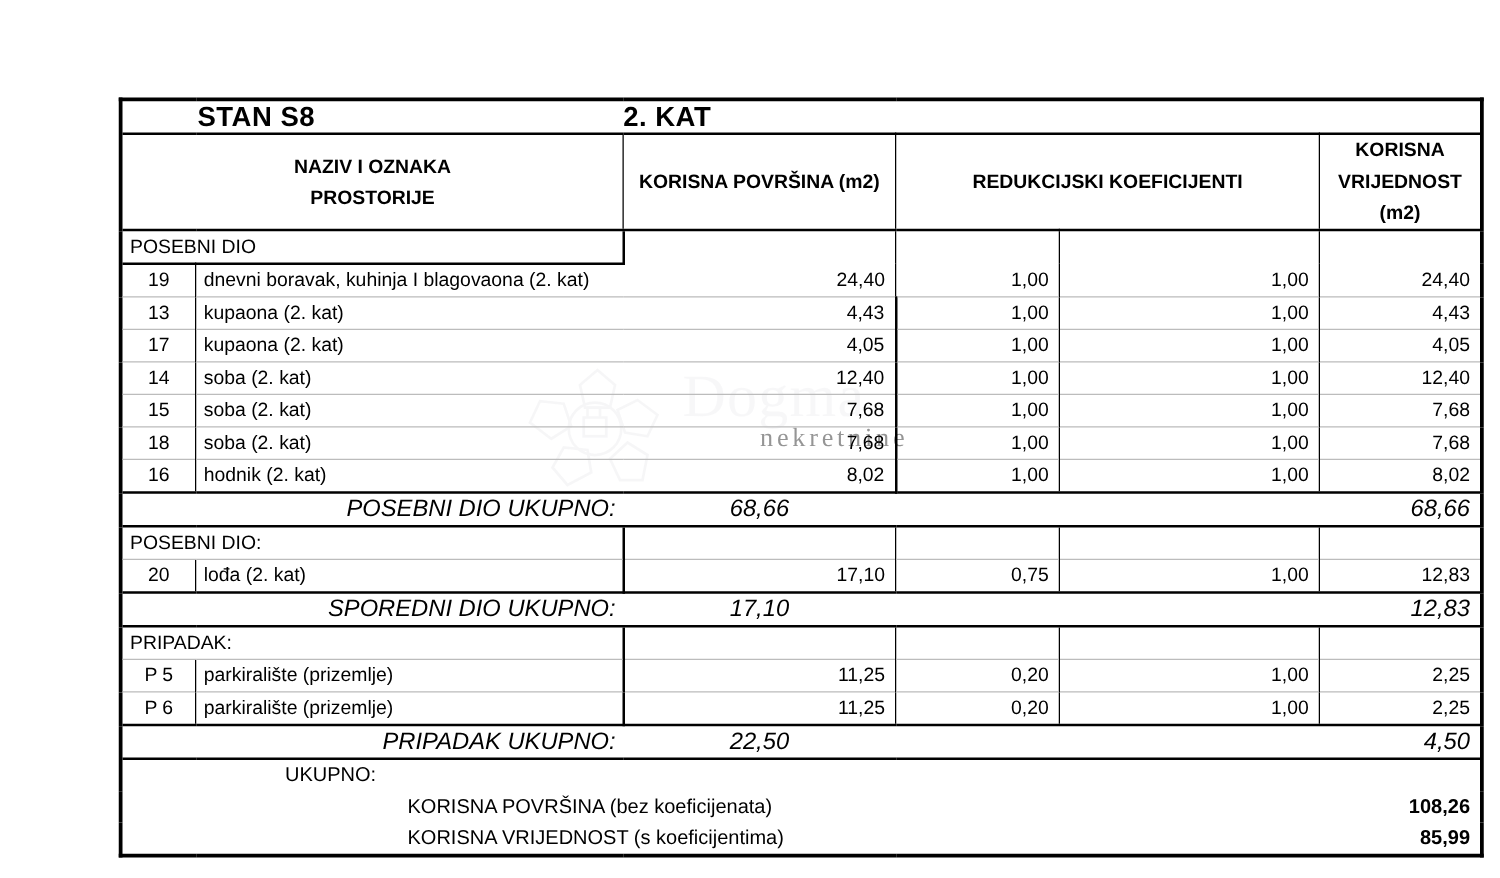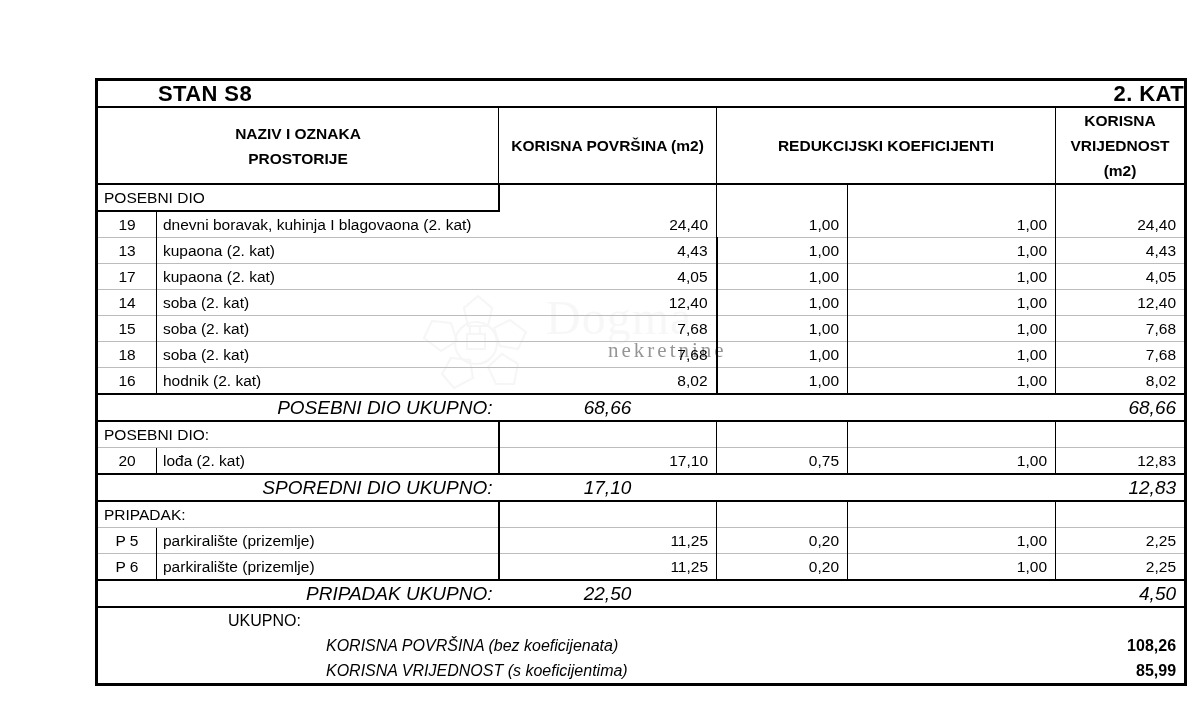--- a/index.html
+++ b/index.html
@@ -107,21 +107,21 @@
   .b  { font-weight: bold; }
 
   
   .title-row td {
     height: 38px;
     line-height: 38px;
     font-size: 22px;
     font-weight: bold;
   }
   .title-stan { padding-left: 60px !important; letter-spacing: 0.4px; }
-  .title-kat  { text-align: right; letter-spacing: 0.4px; }
+  .title-kat  { text-align: left; letter-spacing: 0.4px; }
 
   
   .hdr td {
     font-weight: bold;
     font-size: 15.5px;
     text-align: center;
     height: 70px;
     line-height: 1.22;
     vertical-align: middle;
   }
@@ -138,21 +138,21 @@
     line-height: 27px;
   }
 
   
   .tot td {
     font-size: 16px;
     height: 25px;
     line-height: 25px;
   }
   .tot-lbl { padding-left: 130px !important; }
-  .tot-lbl2 { padding-left: 228px !important; font-style: italic; }
+  .tot-lbl2 { padding-left: 228px !important; }
 </style>
 </head>
 <body>
 
 <div id="sheet">
 
   <div class="watermark">
     <svg class="wm-mark" viewBox="0 0 120 110">
       <g fill="none" stroke="#f0f0f2" stroke-width="2.2">
         <path d="M60 8 L74 20 L70 38 L50 38 L46 20 Z"></path>

